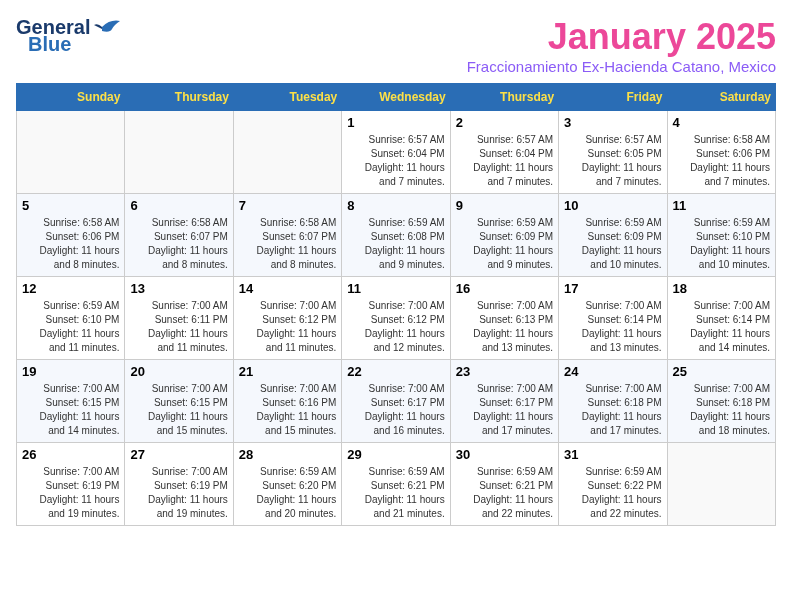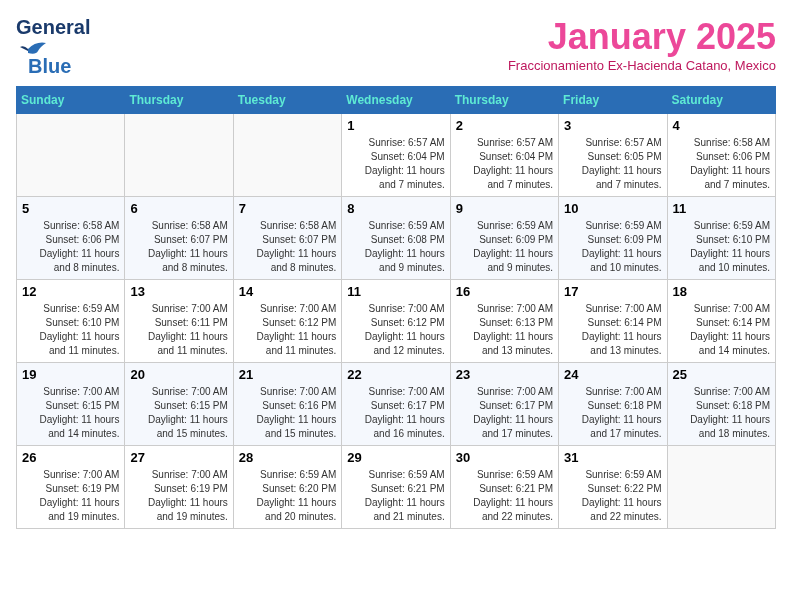--- a/index.html
+++ b/index.html
@@ -32,33 +32,33 @@
     }
     .title-block {
       text-align: right;
     }
     .title-month {
       font-size: 36px;
       font-weight: bold;
       color: #ec4899;
     }
     .title-location {
-      font-size: 13px;
-      color: #be185d;
+      font-size: 15px;
+      color: #8b5cf6;
     }
     .calendar {
       width: 100%;
       border-collapse: collapse;
       font-size: 10.5px;
     }
     .calendar th {
       background: #2a6db5;
-      color: #5eead4;
+      color: #fde047;
       padding: 6px 4px;
-      text-align: left;
+      text-align: right;
       font-size: 12px;
       font-weight: bold;
       border: 1px solid #2a6db5;
     }
     .calendar td {
       border: 1px solid #ccc;
       vertical-align: top;
       padding: 4px 5px;
       width: 108px;
       min-height: 80px;
@@ -82,21 +82,21 @@
     .empty-cell {
       background: #f9f9f9 !important;
     }
   </style>
 </head>
 <body>
 
 <div class="header">
   <div class="logo-wrapper">
     <div style="display:flex;flex-direction:column;align-items:flex-start;">
-      <div style="display:flex;align-items:flex-start;flex-direction:column;">
+      <div style="display:flex;align-items:flex-end;">
         <span class="logo-general">General</span>
         <svg width="30" height="22" viewBox="0 0 30 22" style="margin-left:2px;">
           <path d="M10,10 Q18,2 28,4 Q22,8 20,12 Q18,16 10,14 Z" fill="#2a6db5"></path>
           <path d="M10,10 Q6,6 2,8 Q6,10 10,12 Z" fill="#1a3a6b"></path>
         </svg>
       </div>
       <span class="logo-blue" style="margin-top:-6px;margin-left:12px;">Blue</span>
     </div>
   </div>
   <div class="title-block">

